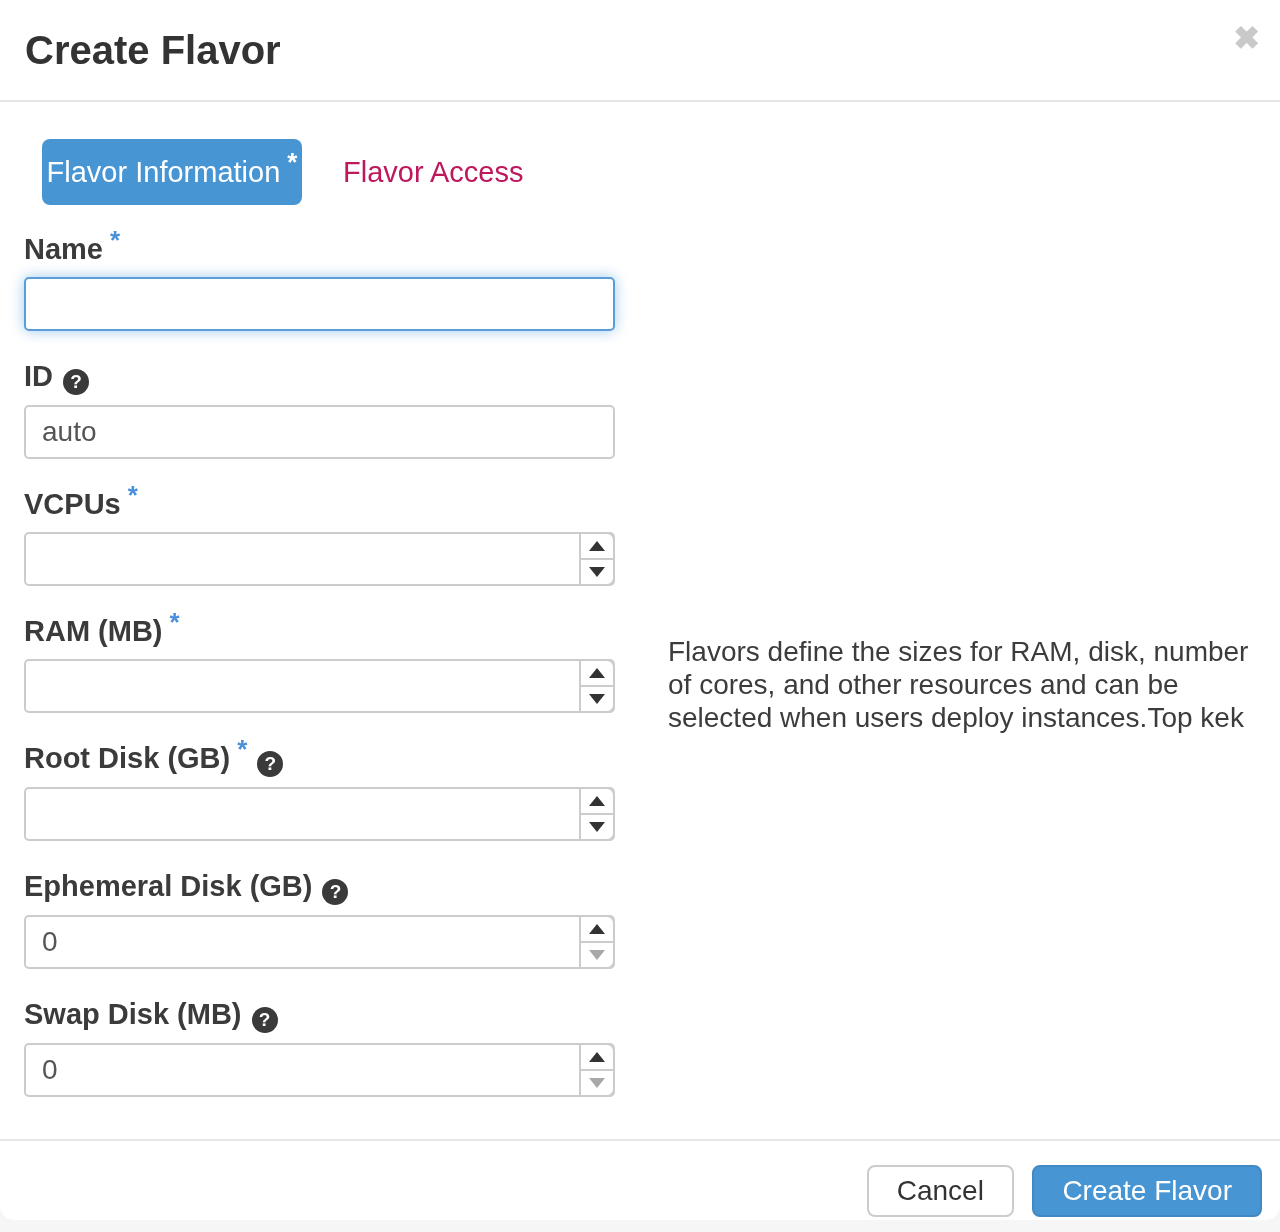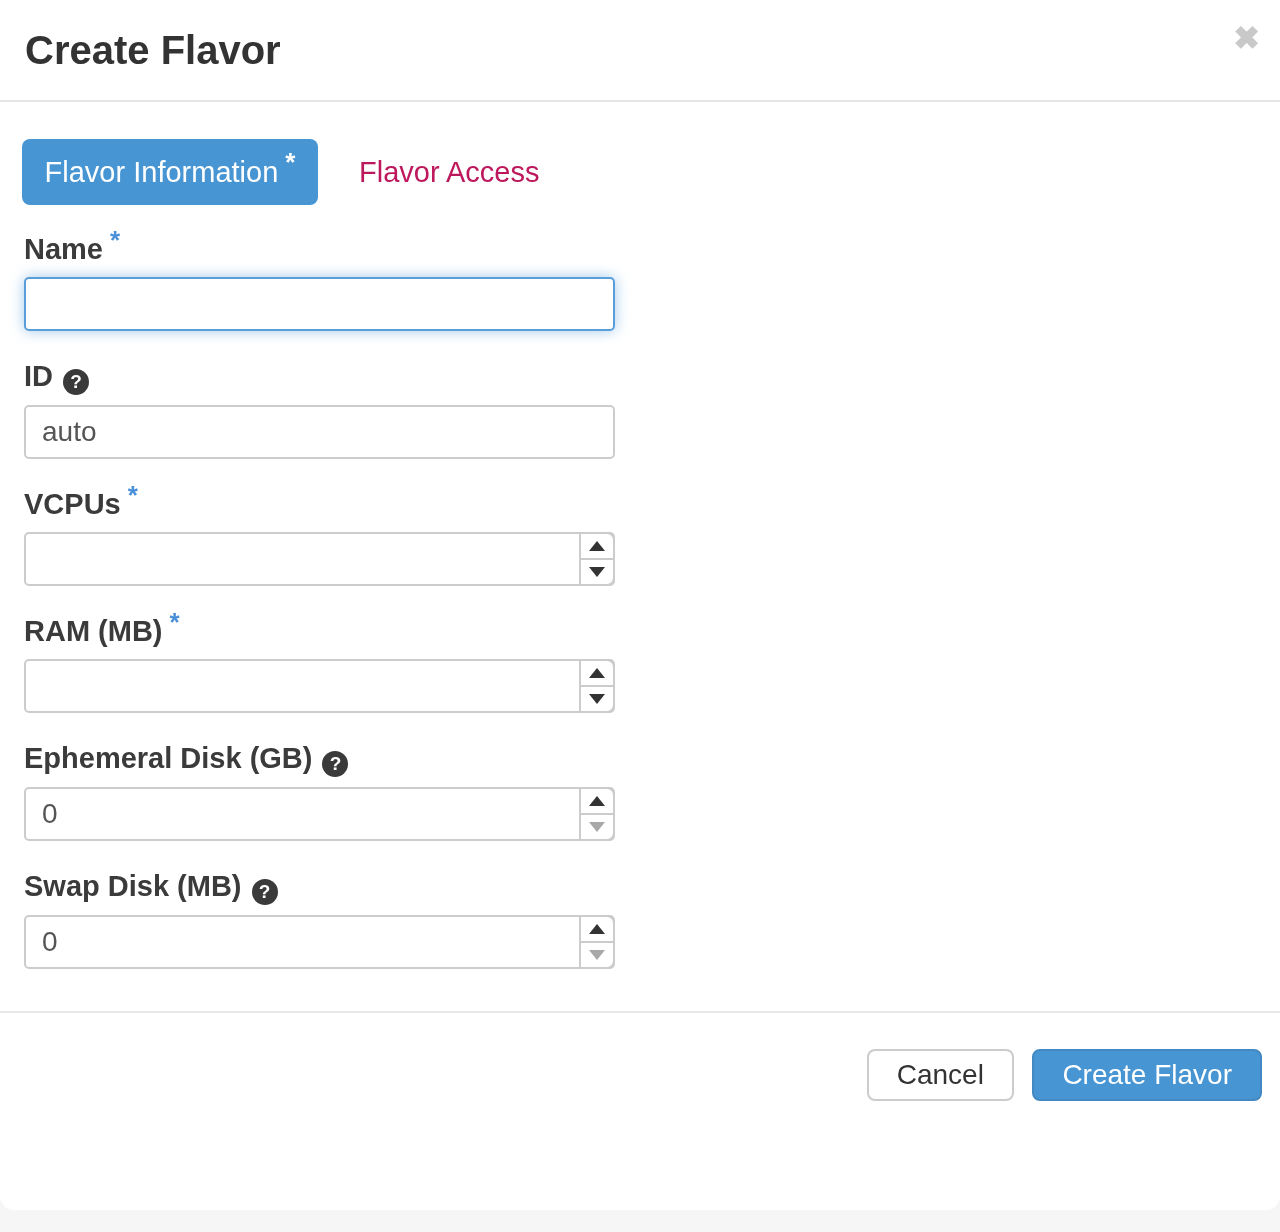--- a/index.html
+++ b/index.html
@@ -43,28 +43,29 @@
     display:flex;
     align-items:center;
     margin:37px 0 0 22px;
     height:66px;
   }
   .tab {
     font-size:29px;
     cursor:pointer;
   }
   .tab.active {
-    width:296px;
+    width:260px;
     height:66px;
     background:#4795d3;
     color:#fff;
     border-radius:8px;
     display:flex;
     align-items:center;
     justify-content:center;
+    margin-left:20px;
   }
   .tab.link {
     color:#be185d;
     margin-left:31px;
     padding:0 10px;
   }
   .req {
     color:#4a90d9;
     font-weight:bold;
     font-size:26px;
@@ -164,21 +165,21 @@
     width:0; height:0;
     border-left:8px solid transparent;
     border-right:8px solid transparent;
     border-top:10px solid #333;
   }
   .spin.disabled .tri-down { border-top-color:#a8a8a8; }
   
   .modal-footer {
     margin-top:14px;
     border-top:2px solid #e8e8e8;
-    padding:36px 18px 3px 0;
+    padding:24px 18px 3px 0;
     text-align:right;
   }
   .btn {
     display:inline-block;
     height:52px;
     padding:0 28px;
     font-family:"Liberation Sans", sans-serif;
     font-size:28px;
     line-height:48px;
     border-radius:8px;
@@ -253,20 +254,34 @@
             <div class="spin up">
                 <i class="tri-up"></i>
               </div>
             <div class="spin down">
                 <i class="tri-down"></i>
               </div>
           </div>
         </div>
       </div>
 
+      <div class="field">
+        <label class="flabel"><span>Root Disk (GB)</span><span class="req">*</span><span class="help">?</span></label>
+        <div class="numwrap">
+          <input class="input" value="" style="">
+          <div class="spinner">
+            <div class="spin up">
+                <i class="tri-up"></i>
+              </div>
+            <div class="spin down">
+                <i class="tri-down"></i>
+              </div>
+          </div>
+        </div>
+      </div>
 
       <div class="field">
         <label class="flabel"><span>Ephemeral Disk (GB)</span><span class="help">?</span></label>
         <div class="numwrap">
           <input class="input" value="0" style="">
           <div class="spinner">
             <div class="spin up">
                 <i class="tri-up"></i>
               </div>
             <div class="spin down disabled">
@@ -286,20 +301,23 @@
               </div>
             <div class="spin down disabled">
                 <i class="tri-down"></i>
               </div>
           </div>
         </div>
       </div>
 
     </div>
 
+    <div class="desc-col">
+      <p>Flavors define the sizes for RAM, disk, number of cores, and other resources and can be selected when users deploy instances.Top kek</p>
+    </div>
   </div>
 
   <div class="modal-footer">
     <button class="btn cancel">Cancel</button>
     <button class="btn primary">Create Flavor</button>
   </div>
 
 </div>
 
 </body></html>

